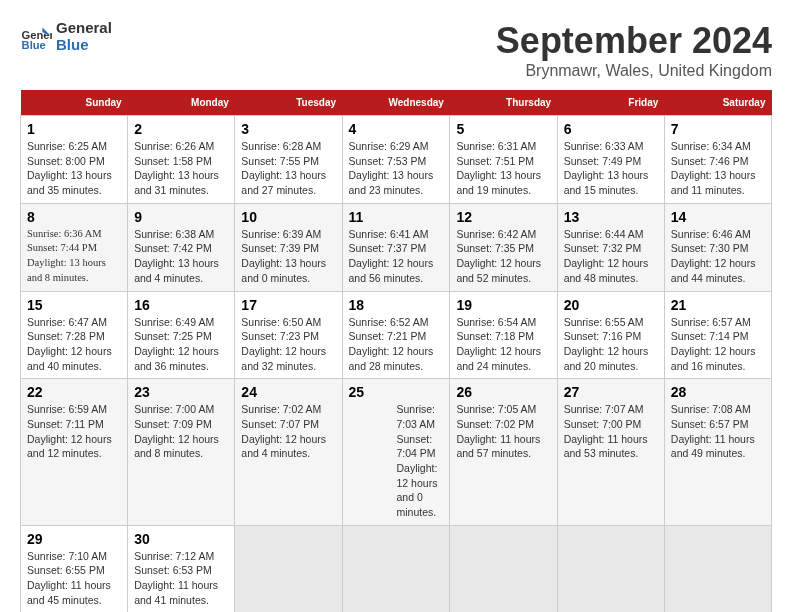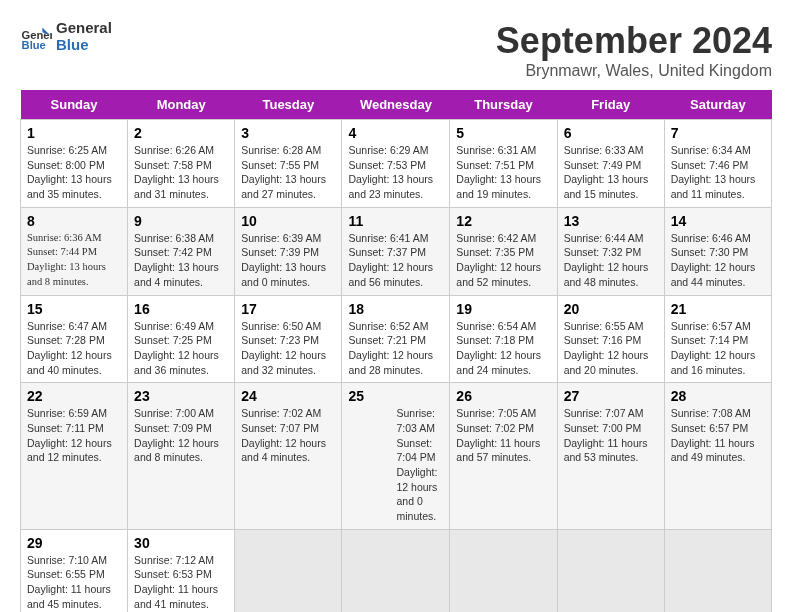--- a/index.html
+++ b/index.html
@@ -36,25 +36,25 @@
     .location-title {
       font-size: 16px;
       color: #555;
     }
     table {
       width: 100%;
       border-collapse: collapse;
       font-size: 11px;
     }
     thead tr th {
-      background-color: #a21caf;
+      background-color: #b91c1c;
       color: #fff;
       padding: 7px 6px;
-      text-align: center;
-      font-size: 13px;
+      text-align: right;
+      font-size: 10px;
       font-weight: bold;
     }
     tbody tr td {
       border: 1px solid #ccc;
       vertical-align: top;
       padding: 5px 6px;
       width: 108px;
       min-height: 80px;
       background: #fff;
     }
@@ -114,21 +114,21 @@
         <td>
           <span class="day-number">1</span>
           <div class="day-info" style="white-space: pre-line;">Sunrise: 6:25 AM
 Sunset: 8:00 PM
 Daylight: 13 hours
 and 35 minutes.</div>
         </td>
         <td>
           <span class="day-number">2</span>
           <div class="day-info" style="white-space: pre-line;">Sunrise: 6:26 AM
-Sunset: 7:58 PM
+Sunset: 1:58 PM
 Daylight: 13 hours
 and 31 minutes.</div>
         </td>
         <td>
           <span class="day-number">3</span>
           <div class="day-info" style="white-space: pre-line;">Sunrise: 6:28 AM
 Sunset: 7:55 PM
 Daylight: 13 hours
 and 27 minutes.</div>
         </td>

